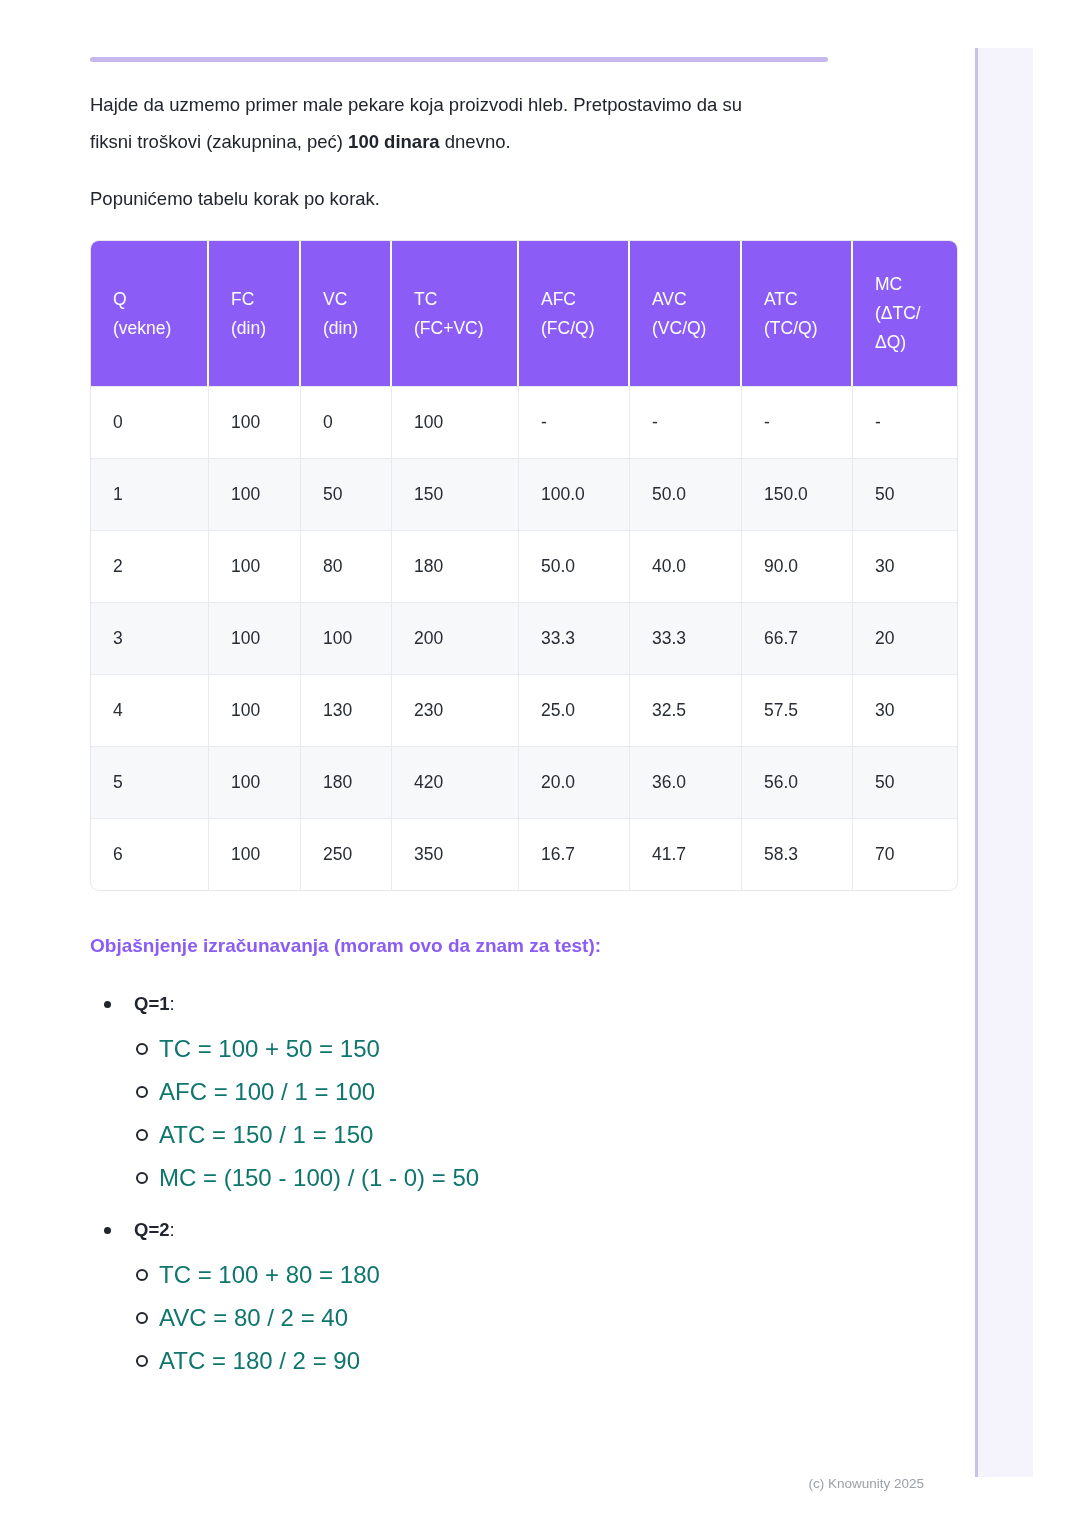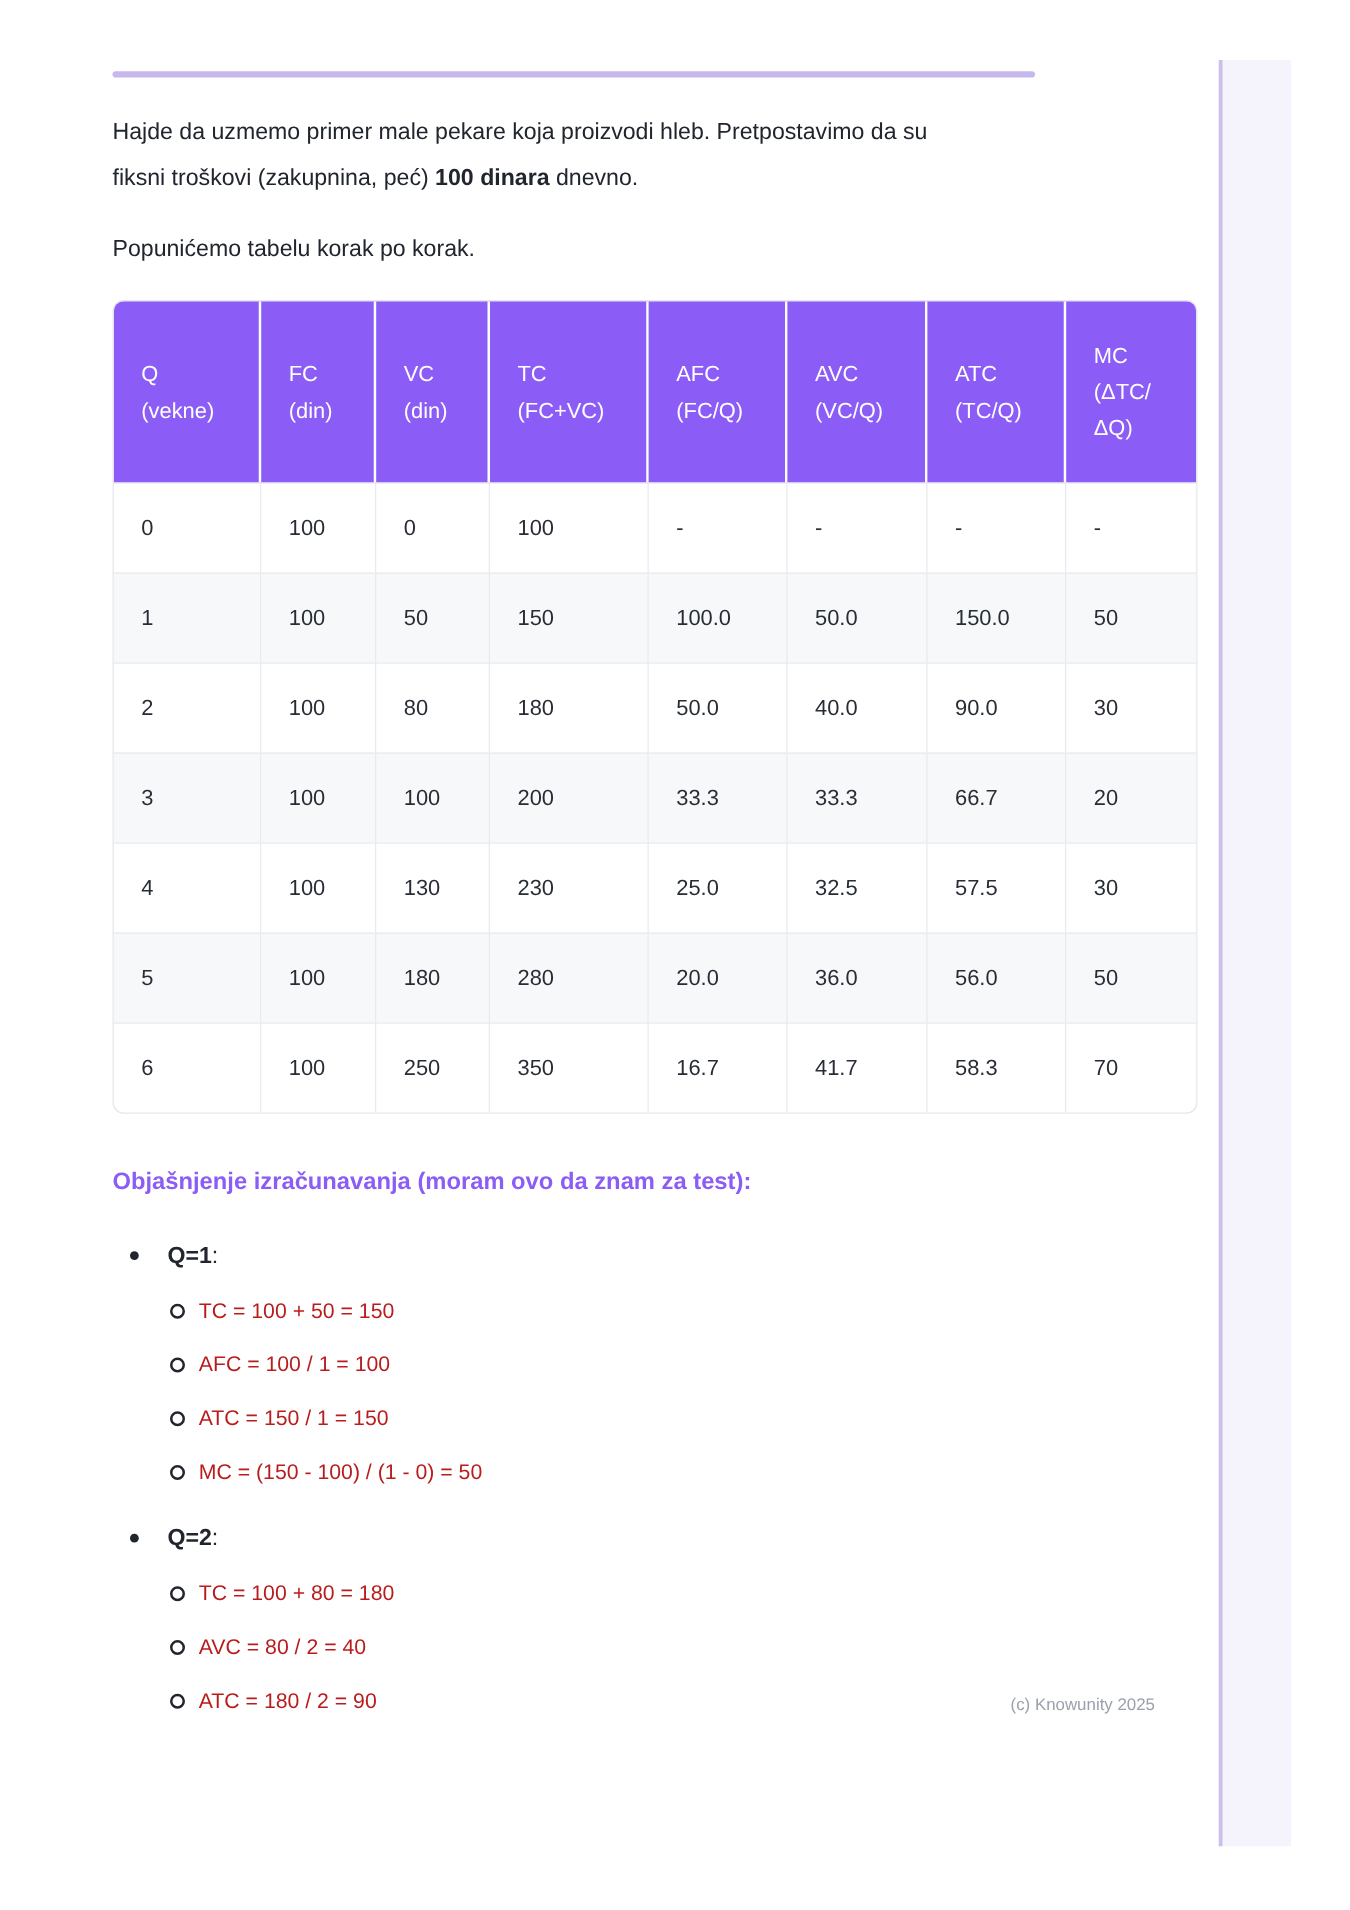--- a/index.html
+++ b/index.html
@@ -107,37 +107,37 @@
   .dot {
     width: 7px; height: 7px;
     border-radius: 50%;
     background: #21252e;
     margin: 0 23px 0 14px;
     flex: 0 0 auto;
   }
   .sub-item {
     display: flex;
     align-items: center;
-    font-size: 17px;
+    font-size: 24px;
     line-height: 31px;
     margin-bottom: 12px;
-    color: #b91c1c;
+    color: #0f766e;
   }
   .circle {
     width: 8px; height: 8px;
     border-radius: 50%;
     border: 2px solid #21252e;
     background: transparent;
     margin: 0 11px 0 46px;
     flex: 0 0 auto;
   }
 
   .footer-credit {
     position: absolute;
-    top: 1356px;
+    top: 1476px;
     right: 70px;
     font-size: 13.5px;
     color: #9aa1ab;
     z-index: 3;
   }
 </style>
 </head>
 <body>
 
 <div class="page">
@@ -249,21 +249,21 @@
             <td>230</td>
             <td>25.0</td>
             <td>32.5</td>
             <td>57.5</td>
             <td>30</td>
           </tr>
           <tr class="stripe">
             <td>5</td>
             <td>100</td>
             <td>180</td>
-            <td>280</td>
+            <td>420</td>
             <td>20.0</td>
             <td>36.0</td>
             <td>56.0</td>
             <td>50</td>
           </tr>
           <tr>
             <td>6</td>
             <td>100</td>
             <td>250</td>
             <td>350</td>

